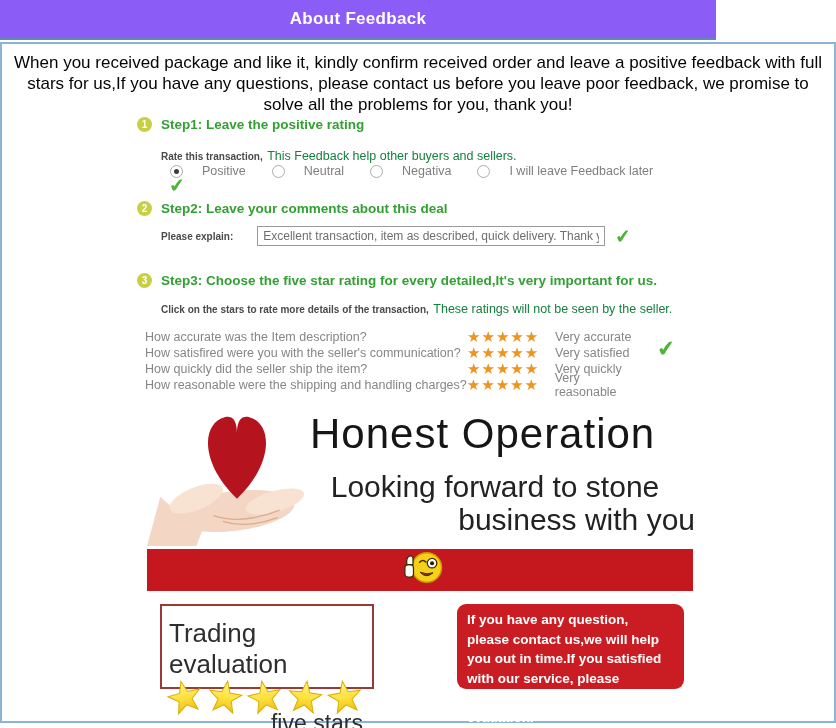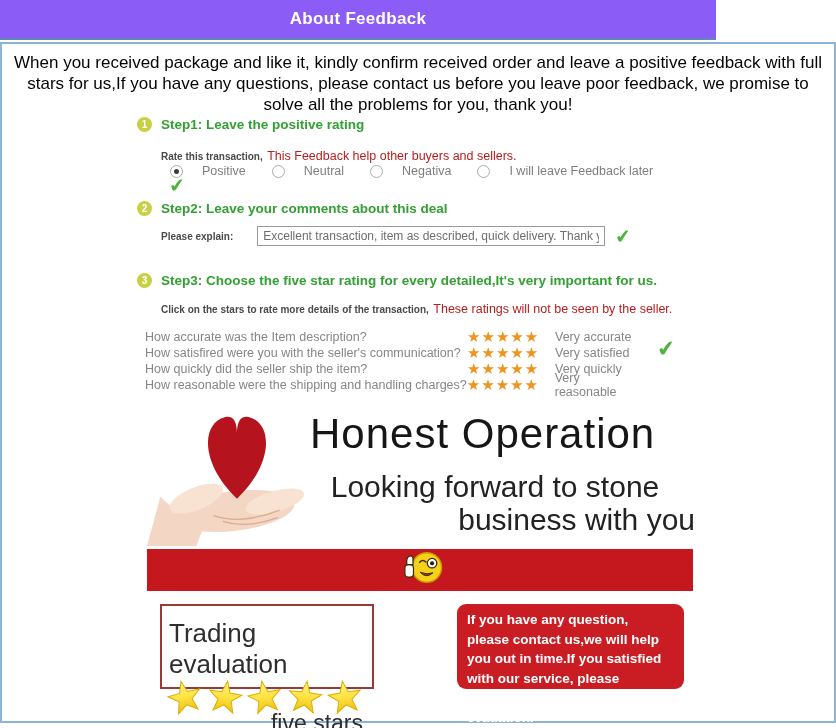--- a/index.html
+++ b/index.html
@@ -11,21 +11,21 @@
   .content{position:absolute;top:42px;left:0;right:0;bottom:5px;background:#fff;border:2px solid #8db4d6;box-sizing:border-box;}
 
   .intro{position:absolute;top:8px;left:4px;right:4px;margin:0;text-align:center;font-size:17px;line-height:21px;color:#050505;}
 
   .step-heading{position:absolute;left:135px;display:flex;align-items:center;}
   .stepnum{display:inline-block;width:15px;height:15px;border-radius:50%;background:#c9cf43;color:#fff;font-size:10px;font-weight:bold;text-align:center;line-height:15px;margin-right:9px;}
   .steptitle{color:#33a033;font-weight:bold;font-size:13.5px;}
   .sh1{top:73px;} .sh2{top:157px;} .sh3{top:229px;}
 
   .b{font-weight:bold;color:#4a4a4a;font-size:10px;}
-  .note{color:#b91c1c;font-size:12.5px;}
+  .note{color:#15803d;font-size:12.5px;}
 
   .rate-line{position:absolute;left:159px;top:102px;}
   .radio-row{position:absolute;left:168px;top:120px;display:flex;align-items:center;gap:26px;}
   .radio-item{display:flex;align-items:center;gap:19px;color:#7e7e7e;font-size:12.5px;cursor:pointer;}
   .radio{display:inline-block;width:13px;height:13px;border:1px solid #adadad;border-radius:50%;background:#fff;position:relative;box-sizing:border-box;}
   .radio.selected::after{content:"";position:absolute;left:3px;top:3px;width:5px;height:5px;border-radius:50%;background:#3c3c3c;}
   .check{color:#4db53c;font-size:19px;line-height:19px;display:inline-block;transform:rotate(-6deg);}
   .check1{position:absolute;left:167px;top:132px;}
 
   .explain-row{position:absolute;left:159px;top:182px;display:flex;align-items:center;}

